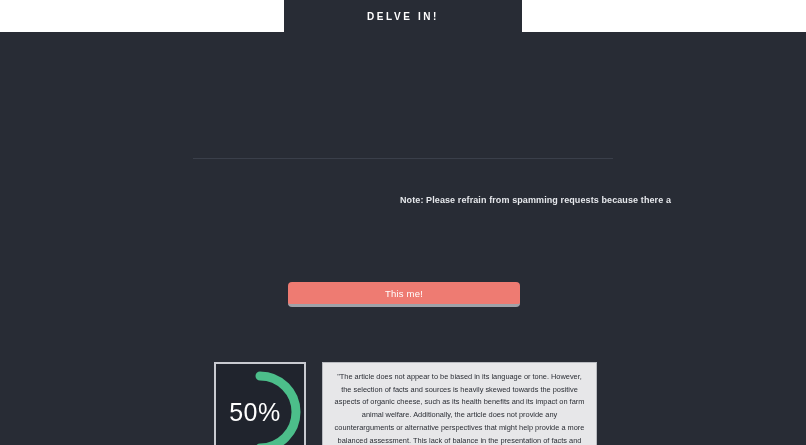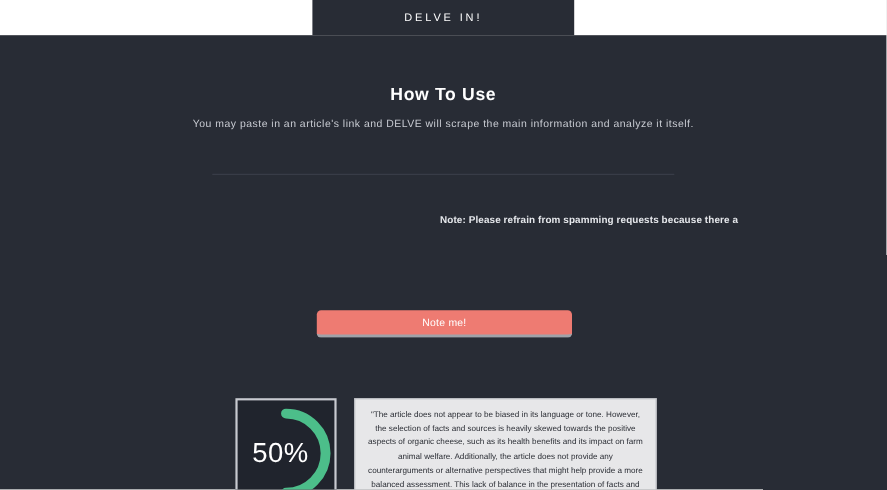--- a/index.html
+++ b/index.html
@@ -27,21 +27,21 @@
     left:284px; top:0;
     width:238px; height:32px;
     background:#282c35;
     display:flex;
     align-items:center;
     justify-content:center;
   }
   .brand-text {
     color:#ffffff;
     font-size:10px;
-    font-weight:normal;
+    font-weight:bold;
     letter-spacing:2.6px;
   }
 
   
   .page {
     position:absolute;
     left:0; top:32px;
     width:806px; height:413px;
     background:#282c35;
   }
@@ -160,29 +160,27 @@
 <div id="app">
 
   <div class="topbar">
     <div class="brand-box">
       <span class="brand-text">DELVE IN!</span>
     </div>
   </div>
 
   <div class="page">
 
-    <h1 class="section-title">How To Use</h1>
-    <p class="section-sub">You may paste in an article's link and DELVE will scrape the main information and analyze it itself.</p>
 
     <div class="divider"></div>
 
     <div class="note">Note: Please refrain from spamming requests because there a</div>
 
 
-    <button class="click-btn">Note me!</button>
+    <button class="click-btn">This me!</button>
 
     <div class="gauge-frame">
       <svg class="gauge-svg" width="88" height="96" viewBox="0 0 88 96">
         <path id="gauge-arc" d="M 44 12 A 36 36 0 0 1 44.00 84.00" fill="none" stroke="#4cbe8a" stroke-width="9" stroke-linecap="round"></path>
       </svg>
       <div class="gauge-label">50%</div>
     </div>
 
     <div class="analysis-box">"The article does not appear to be biased in its language or tone. However, the selection of facts and sources is heavily skewed towards the positive aspects of organic cheese, such as its health benefits and its impact on farm animal welfare. Additionally, the article does not provide any counterarguments or alternative perspectives that might help provide a more balanced assessment. This lack of balance in the presentation of facts and sources leads to a rating of 50."</div>
 

